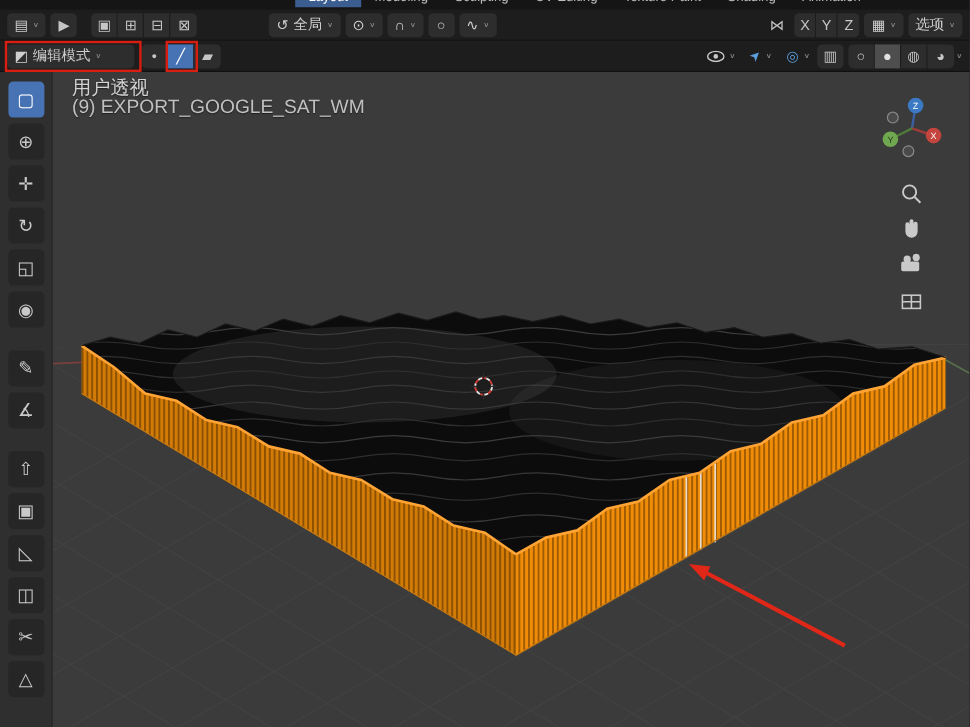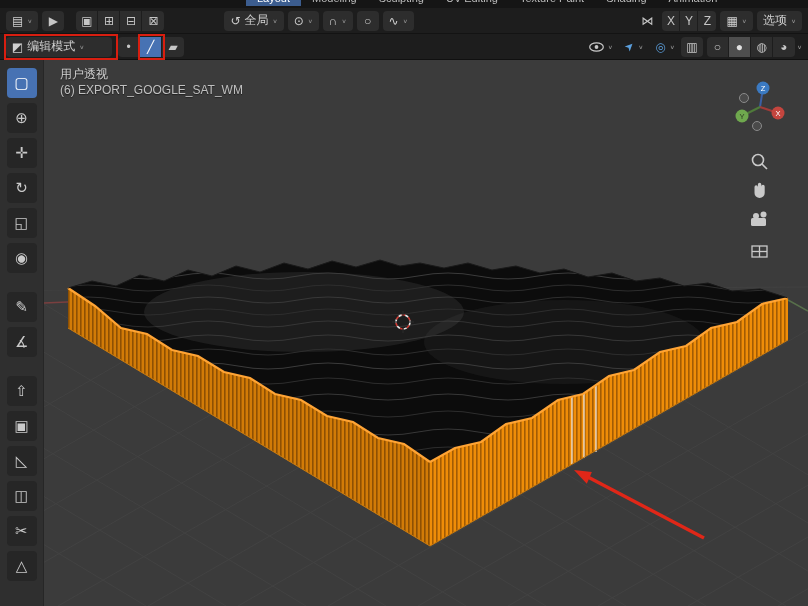--- a/index.html
+++ b/index.html
@@ -33,21 +33,21 @@
   .lite{background:#4e4e4e}
 
   
   .toolbar{position:absolute;left:0;top:60px;width:44px;height:546px;background:#2f2f2f;display:flex;flex-direction:column;align-items:center;padding-top:8px;gap:5px;border-right:1px solid #262626}
   .tool{width:30px;height:30px;border-radius:4px;background:#262626;color:#c9c9c9;display:flex;align-items:center;justify-content:center;font-size:15px}
   .tool.active{background:#4772b3;color:#fff}
   .tool-gap{height:9px;flex:0 0 auto}
 
   
   .viewport{position:absolute;left:44px;top:60px;width:764px;height:546px;background:#3b3b3b;overflow:hidden}
-  .vp-label{position:absolute;left:16px;top:6px;font-size:12px;color:#d2d2d2;line-height:16px;text-shadow:0 1px 1px rgba(0,0,0,.5)}
+  .vp-label{position:absolute;left:16px;top:6px;font-size:16px;color:#d2d2d2;line-height:16px;text-shadow:0 1px 1px rgba(0,0,0,.5)}
   .vp-obj{color:#c0c0c0}
 
   
   .anno-box{position:absolute;border:2px solid #d81e10;z-index:50;pointer-events:none}
 </style>
 </head>
 <body>
 
 <div class="topbar">
   <div class="topbar-inner">
@@ -351,18 +351,18 @@
     </g>
 
     <g>
       <line x1="660" y1="478" x2="542" y2="416" stroke="#e02718" stroke-width="3.4"></line>
       <polygon points="530,410 547.9,412.1 542.8,423.8" fill="#e02718"></polygon>
     </g>
   </svg>
 
   <div class="vp-label">
     <div>用户透视</div>
-    <div class="vp-obj">(6) EXPORT_GOOGLE_SAT_WM</div>
+    <div class="vp-obj">(9) EXPORT_GOOGLE_SAT_WM</div>
   </div>
 </div>
 
 <div class="anno-box" style="left:4px;top:34px;width:114px;height:26px"></div>
 <div class="anno-box" style="left:138px;top:34px;width:27px;height:26px"></div>
 
 </body></html>

